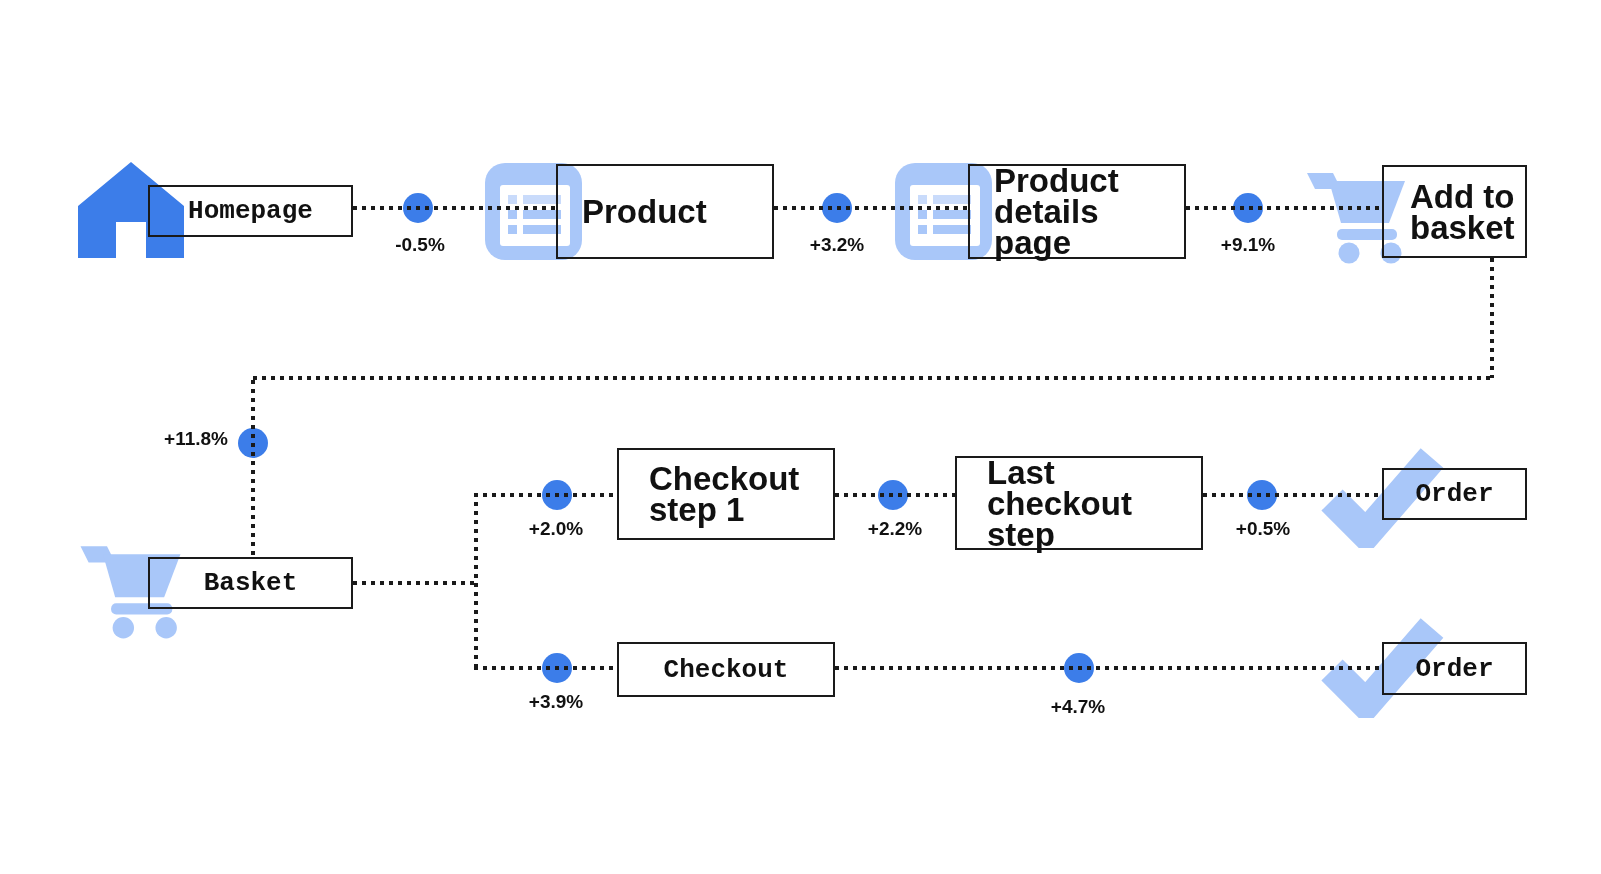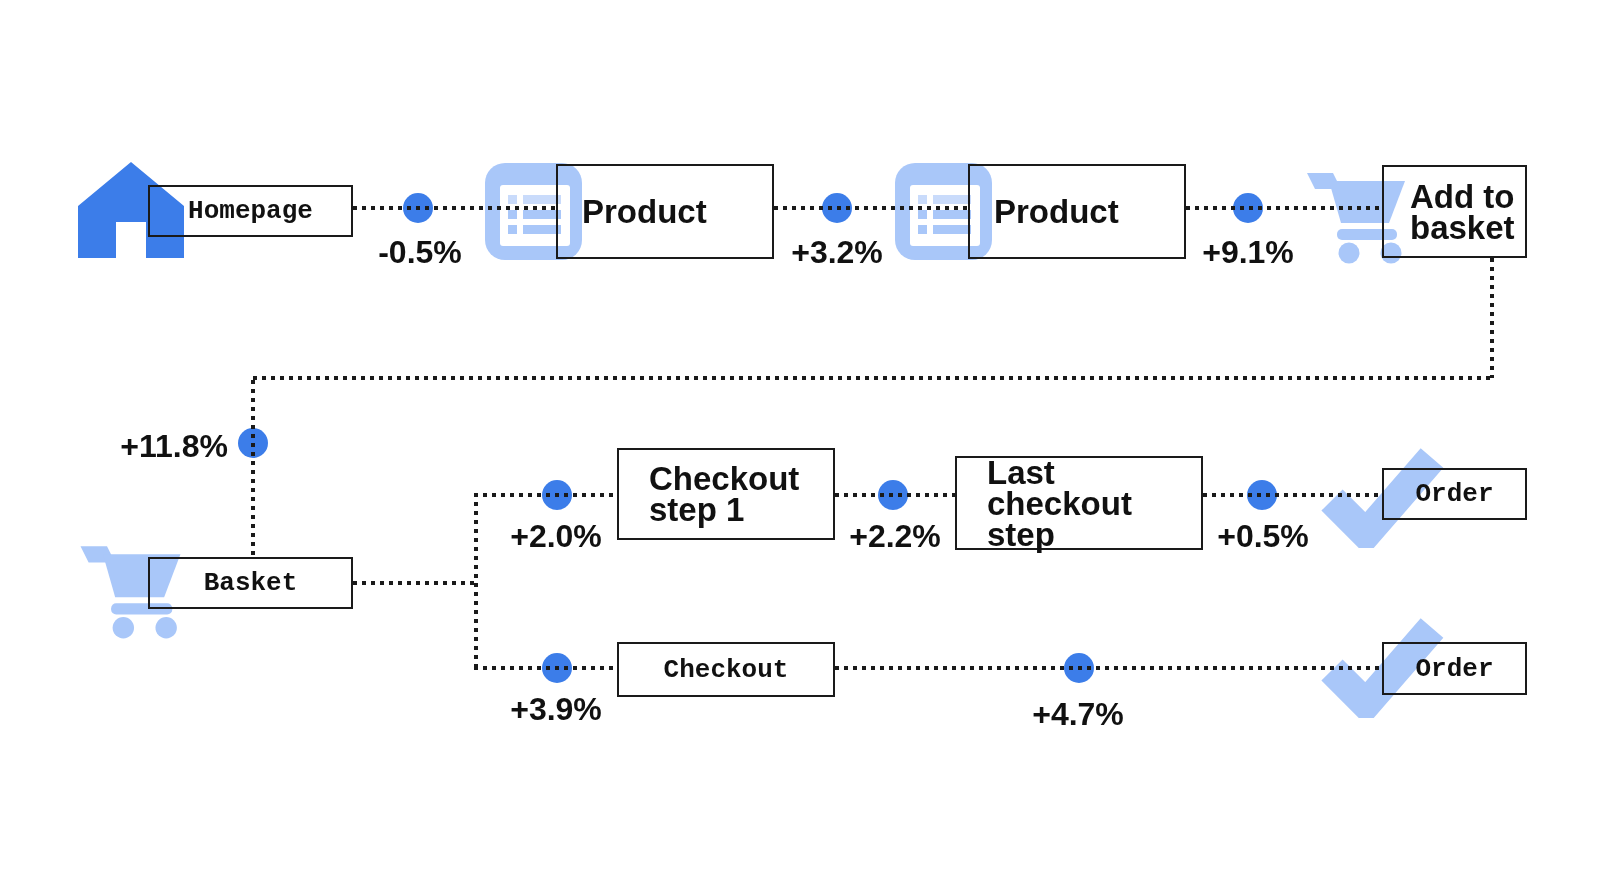--- a/index.html
+++ b/index.html
@@ -47,21 +47,21 @@
     position: absolute;
     width: 30px;
     height: 30px;
     border-radius: 50%;
     background: var(--blue);
     z-index: 5;
   }
   .pct {
     position: absolute;
     width: 150px;
-    font-size: 32px;
+    font-size: 19px;
     font-weight: bold;
     color: var(--text-color);
     text-align: center;
     z-index: 7;
   }
   .pct.right { text-align: right; }
   .icon { position: absolute; z-index: 4; }
 </style>
 </head>
 <body>
@@ -155,20 +155,21 @@
   <div class="box center" style="left:148px; top:185px; width:205px; height:52px;">
     <span>Homepage</span>
   </div>
 
   <div class="box twoline" style="left:556px; top:164px; width:218px; height:95px; padding-left:24px;">
     <div>Product</div>
   </div>
 
   <div class="box twoline" style="left:968px; top:164px; width:218px; height:95px; padding-left:24px;">
     <div>Product</div>
+    <div>details page</div>
   </div>
 
   <div class="box twoline" style="left:1382px; top:165px; width:145px; height:93px; padding-left:26px;">
     <div>Add to</div>
     <div>basket</div>
   </div>
 
   <div class="box center" style="left:148px; top:557px; width:205px; height:52px;">
     <span>Basket</span>
   </div>

